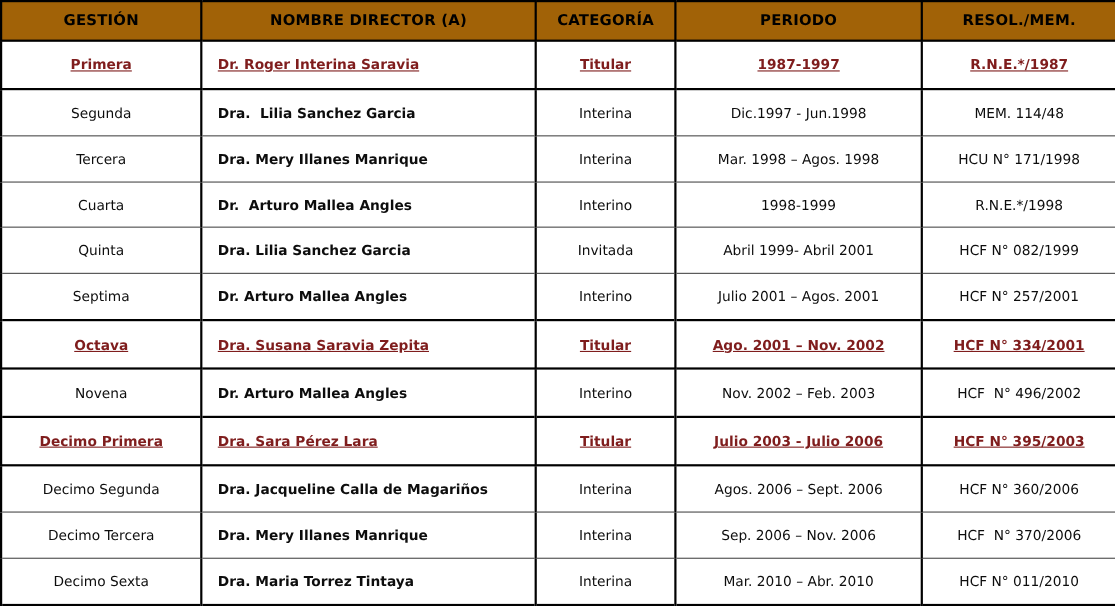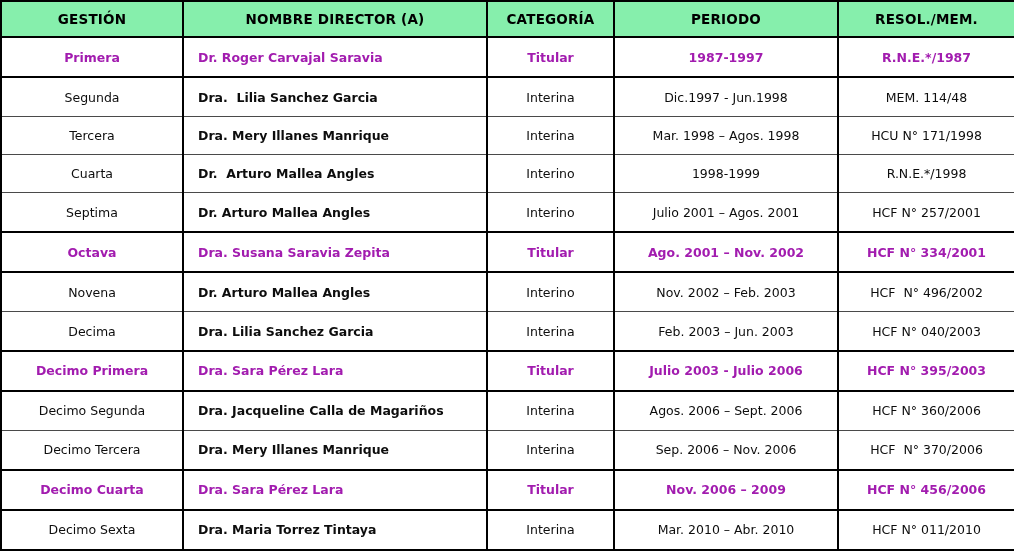--- a/index.html
+++ b/index.html
@@ -14,21 +14,21 @@
   }
   table.directors {
     width: 1014px;
     height: 551px;
     border-collapse: collapse;
     table-layout: fixed;
     background: #ffffff;
     border: 2px solid #000000;
   }
   table.directors th {
-    background: #86efac;
+    background: #a16207;
     border: 2px solid #000000;
     font-family: "DejaVu Sans", "Liberation Sans", sans-serif;
     font-size: 13.5px;
     font-weight: bold;
     color: #000000;
     text-align: center;
     vertical-align: middle;
     padding: 9px 4px;
     letter-spacing: 0.2px;
   }
@@ -46,23 +46,24 @@
     white-space: pre-wrap;      
     overflow: hidden;
   }
   table.directors td.align-left {
     text-align: left;
     padding-left: 14px;
     font-weight: bold;
   }
   table.directors tr.titular td {
     font-weight: bold;
-    color: #a21caf;
+    color: #7f1d1d;
     border-top: 2px solid #000000;
     border-bottom: 2px solid #000000;
+    text-decoration: underline;
   }
 </style>
 </head>
 <body>
 
 <table class="directors">
   <colgroup>
       <col style="width: 182px;">
       <col style="width: 304px;">
       <col style="width: 127px;">
@@ -74,21 +75,21 @@
         <th>GESTIÓN</th>
         <th>NOMBRE DIRECTOR (A)</th>
         <th>CATEGORÍA</th>
         <th>PERIODO</th>
         <th>RESOL./MEM.</th>
       </tr>
   </thead>
   <tbody>
       <tr class="titular">
         <td>Primera</td>
-        <td class="align-left">Dr. Roger Carvajal Saravia</td>
+        <td class="align-left">Dr. Roger Interina Saravia</td>
         <td>Titular</td>
         <td>1987-1997</td>
         <td>R.N.E.*/1987</td>
       </tr>
       <tr>
         <td>Segunda</td>
         <td class="align-left">Dra.  Lilia Sanchez Garcia</td>
         <td>Interina</td>
         <td>Dic.1997 - Jun.1998</td>
         <td>MEM. 114/48</td>
@@ -101,46 +102,46 @@
         <td>HCU N° 171/1998</td>
       </tr>
       <tr>
         <td>Cuarta</td>
         <td class="align-left">Dr.  Arturo Mallea Angles</td>
         <td>Interino</td>
         <td>1998-1999</td>
         <td>R.N.E.*/1998</td>
       </tr>
       <tr>
+        <td>Quinta</td>
+        <td class="align-left">Dra. Lilia Sanchez Garcia</td>
+        <td>Invitada</td>
+        <td>Abril 1999- Abril 2001</td>
+        <td>HCF N° 082/1999</td>
+      </tr>
+      <tr>
         <td>Septima</td>
         <td class="align-left">Dr. Arturo Mallea Angles</td>
         <td>Interino</td>
         <td>Julio 2001 – Agos. 2001</td>
         <td>HCF N° 257/2001</td>
       </tr>
       <tr class="titular">
         <td>Octava</td>
         <td class="align-left">Dra. Susana Saravia Zepita</td>
         <td>Titular</td>
         <td>Ago. 2001 – Nov. 2002</td>
         <td>HCF N° 334/2001</td>
       </tr>
       <tr>
         <td>Novena</td>
         <td class="align-left">Dr. Arturo Mallea Angles</td>
         <td>Interino</td>
         <td>Nov. 2002 – Feb. 2003</td>
         <td>HCF  N° 496/2002</td>
-      </tr>
-      <tr>
-        <td>Decima</td>
-        <td class="align-left">Dra. Lilia Sanchez Garcia</td>
-        <td>Interina</td>
-        <td>Feb. 2003 – Jun. 2003</td>
-        <td>HCF N° 040/2003</td>
       </tr>
       <tr class="titular">
         <td>Decimo Primera</td>
         <td class="align-left">Dra. Sara Pérez Lara</td>
         <td>Titular</td>
         <td>Julio 2003 - Julio 2006</td>
         <td>HCF N° 395/2003</td>
       </tr>
       <tr>
         <td>Decimo Segunda</td>
@@ -149,27 +150,20 @@
         <td>Agos. 2006 – Sept. 2006</td>
         <td>HCF N° 360/2006</td>
       </tr>
       <tr>
         <td>Decimo Tercera</td>
         <td class="align-left">Dra. Mery Illanes Manrique</td>
         <td>Interina</td>
         <td>Sep. 2006 – Nov. 2006</td>
         <td>HCF  N° 370/2006</td>
       </tr>
-      <tr class="titular">
-        <td>Decimo Cuarta</td>
-        <td class="align-left">Dra. Sara Pérez Lara</td>
-        <td>Titular</td>
-        <td>Nov. 2006 – 2009</td>
-        <td>HCF N° 456/2006</td>
-      </tr>
       <tr>
         <td>Decimo Sexta</td>
         <td class="align-left">Dra. Maria Torrez Tintaya</td>
         <td>Interina</td>
         <td>Mar. 2010 – Abr. 2010</td>
         <td>HCF N° 011/2010</td>
       </tr>
     </tbody>
 </table>
 

